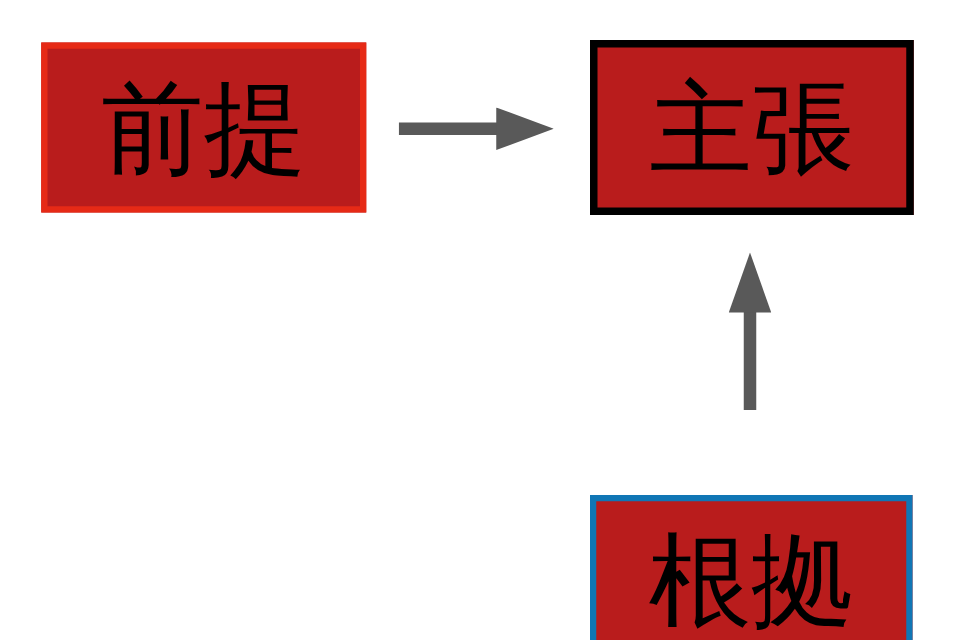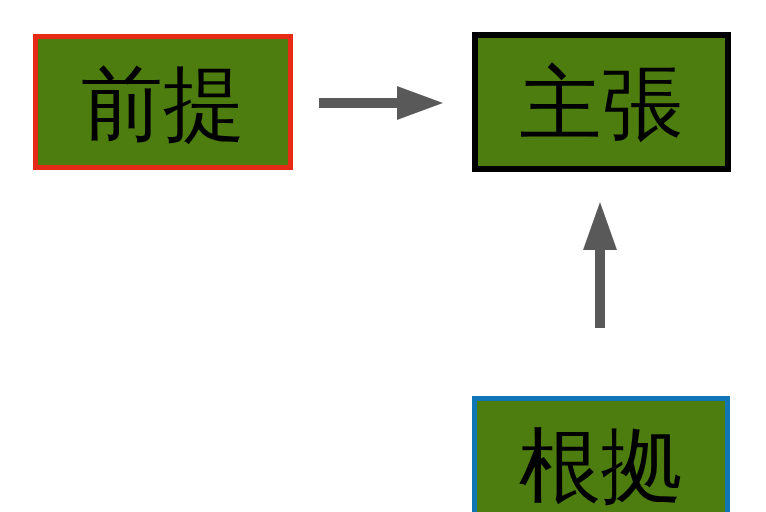--- a/index.html
+++ b/index.html
@@ -10,21 +10,21 @@
   }
   .canvas {
     position: relative;
     width: 766px;
     height: 512px;
     background: #ffffff;
     overflow: hidden;
   }
   .node {
     position: absolute;
-    background: #4d7c0f;
+    background: #b91c1c;
     display: flex;
     align-items: center;
     justify-content: center;
     box-sizing: border-box;
     border-style: solid;
   }
   .node-label {
     font-size: 82px;
     font-weight: 500;
     line-height: 1;

